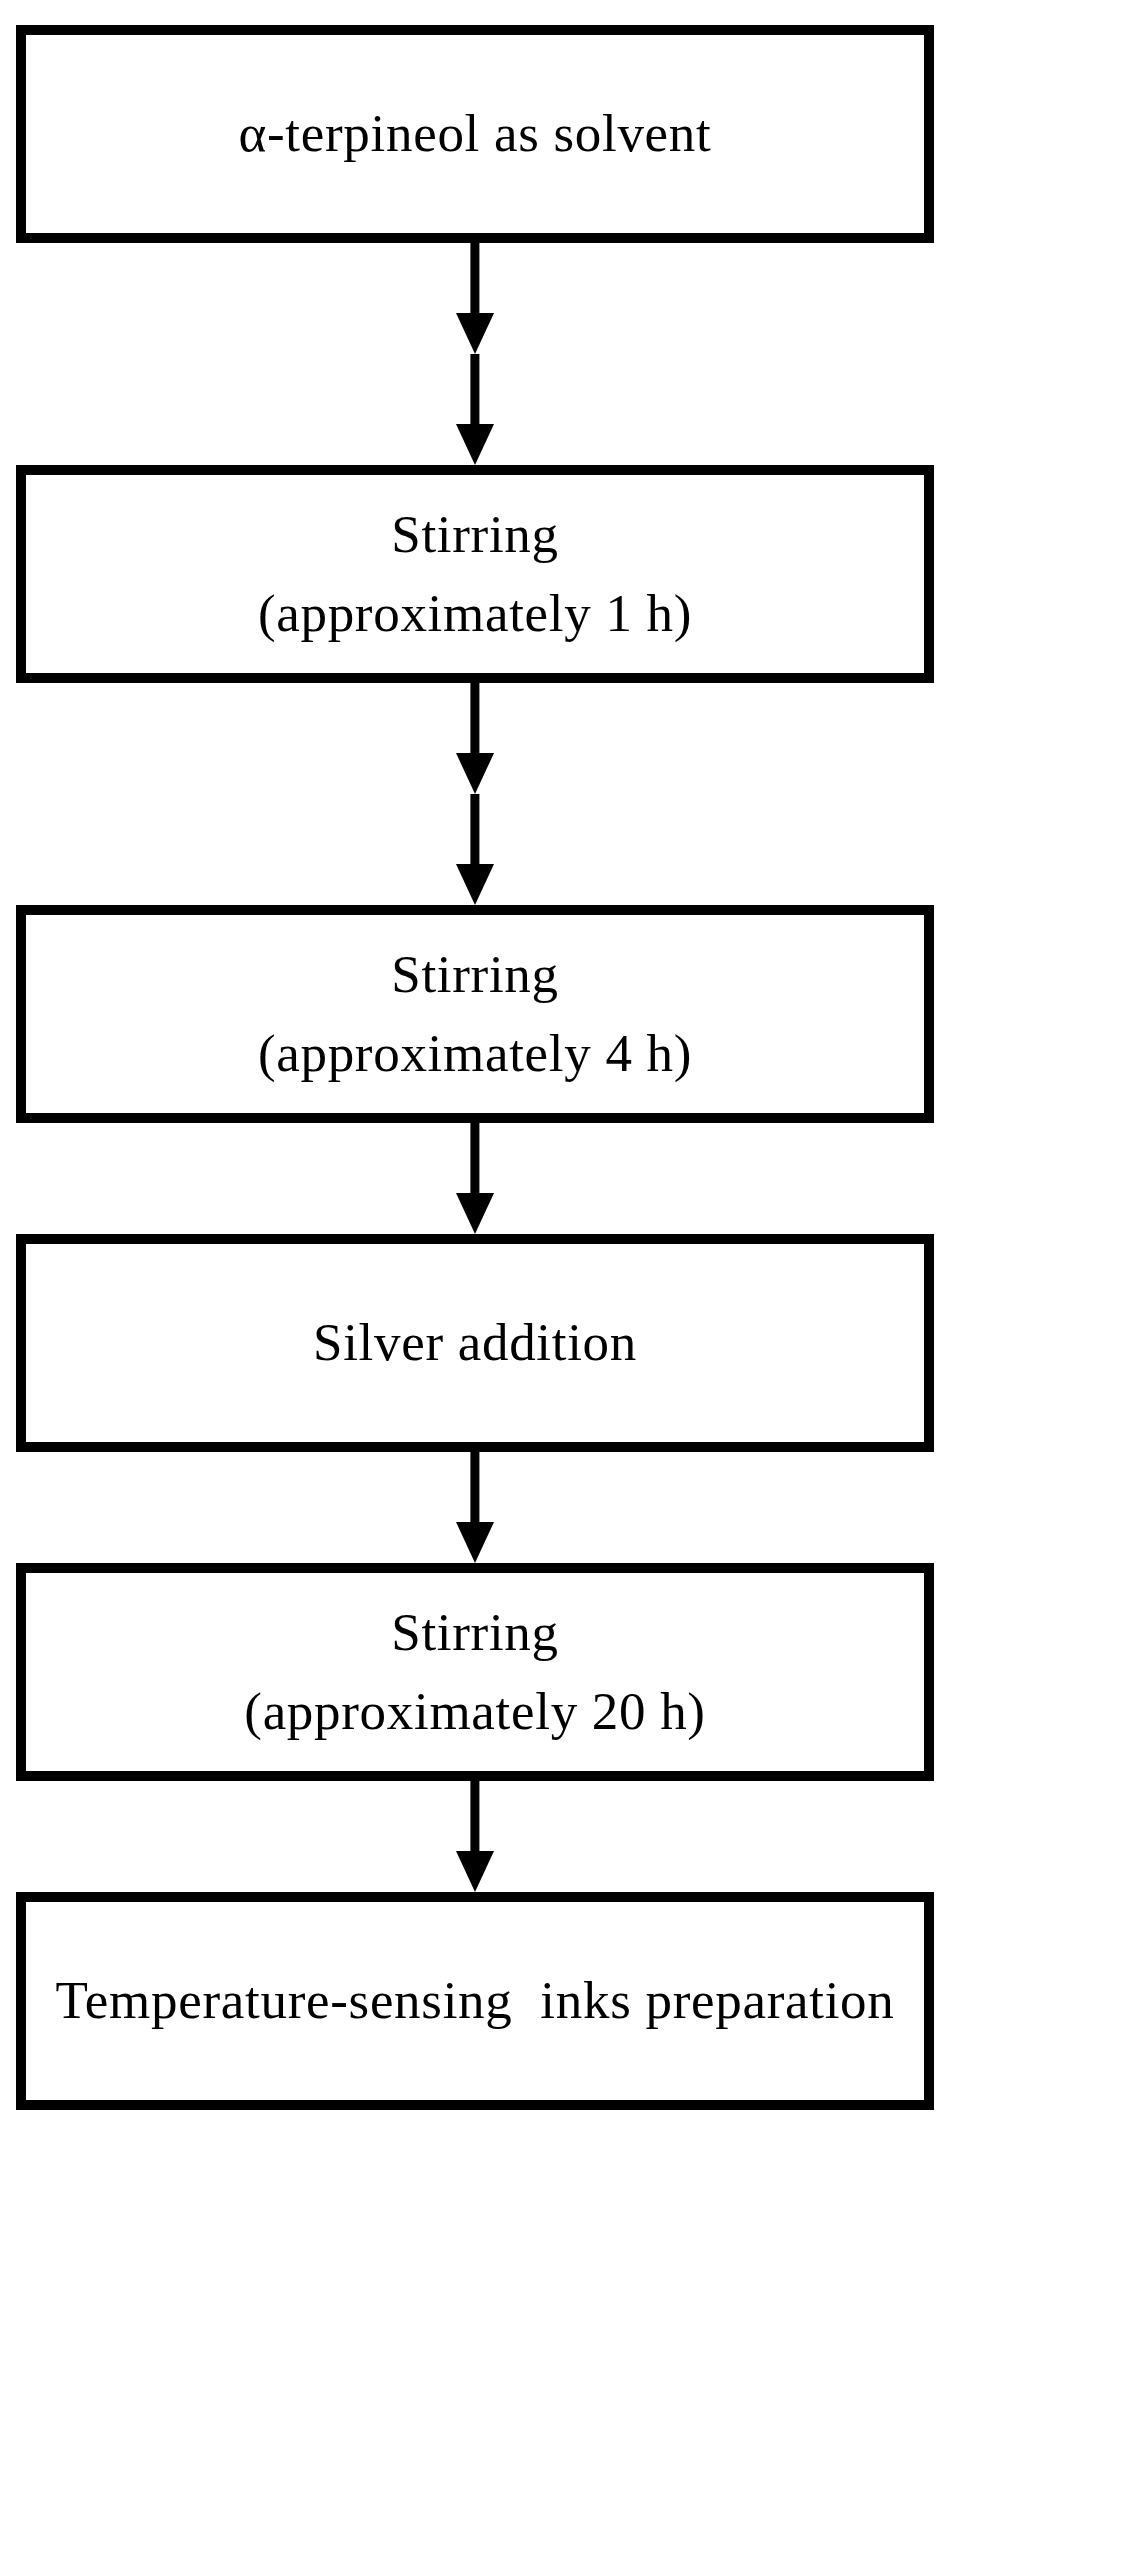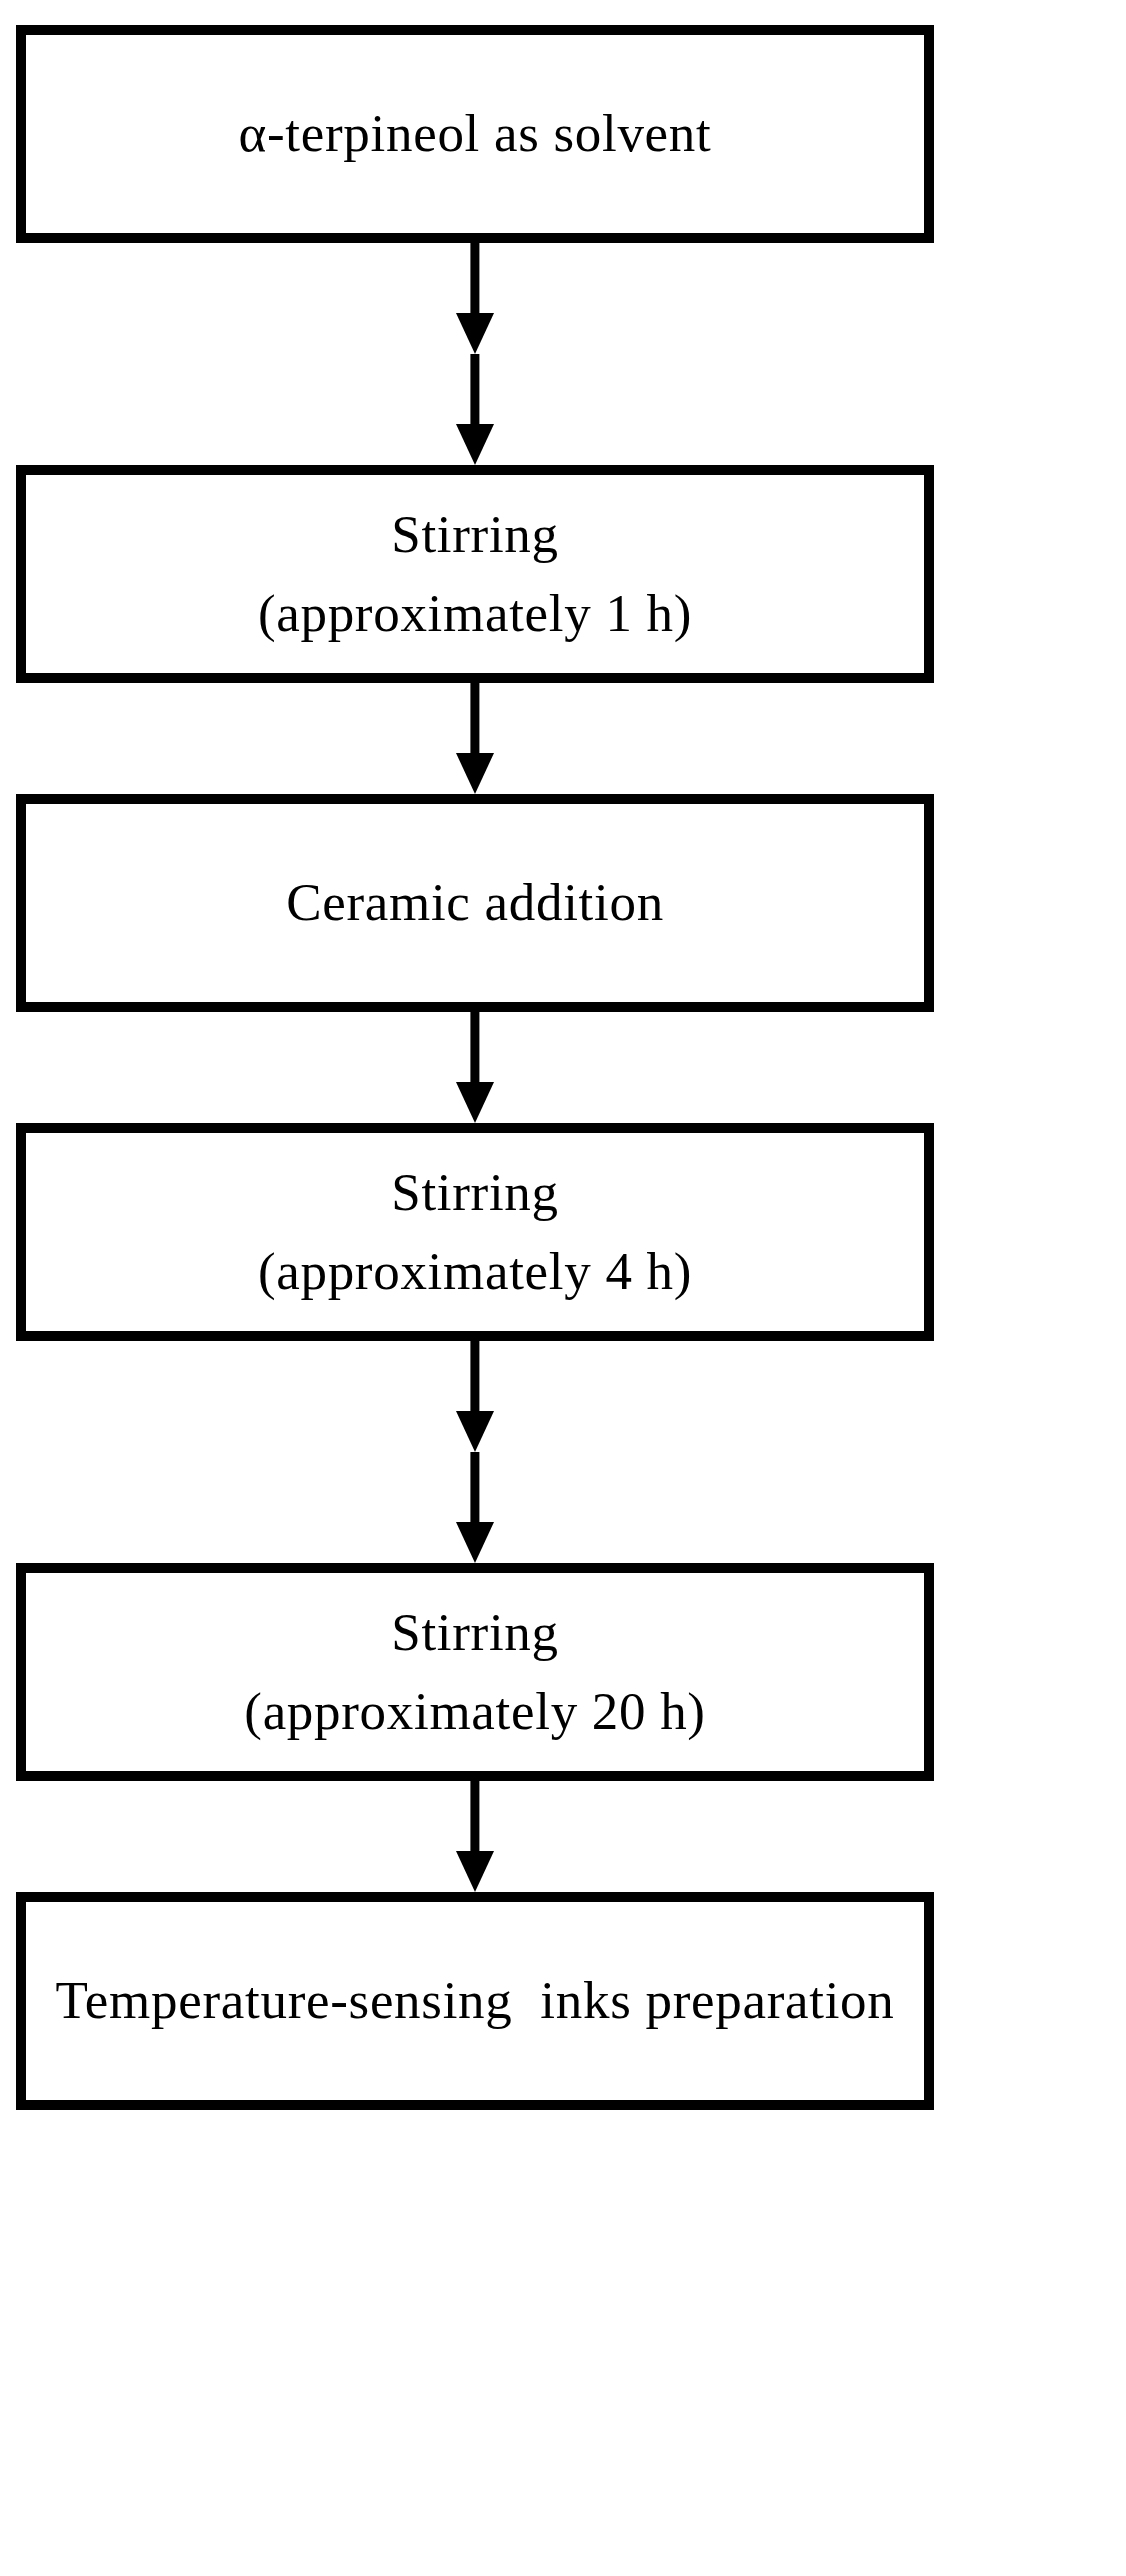--- a/index.html
+++ b/index.html
@@ -82,37 +82,37 @@
 
   <div class="flow-box">
     <span class="flow-box-label">Stirring
 (approximately 1 h)</span>
   </div>
   <div class="flow-arrow">
     <div class="arrow-stem"></div>
     <div class="arrow-head"></div>
   </div>
 
-  <div class="flow-box">
-    <span class="flow-box-label">Ceramic addition</span>
-  </div>
   <div class="flow-arrow">
     <div class="arrow-stem"></div>
     <div class="arrow-head"></div>
   </div>
 
   <div class="flow-box">
     <span class="flow-box-label">Stirring
 (approximately 4 h)</span>
   </div>
   <div class="flow-arrow">
     <div class="arrow-stem"></div>
     <div class="arrow-head"></div>
   </div>
 
+  <div class="flow-box">
+    <span class="flow-box-label">Silver addition</span>
+  </div>
   <div class="flow-arrow">
     <div class="arrow-stem"></div>
     <div class="arrow-head"></div>
   </div>
 
   <div class="flow-box">
     <span class="flow-box-label">Stirring
 (approximately 20 h)</span>
   </div>
   <div class="flow-arrow">

